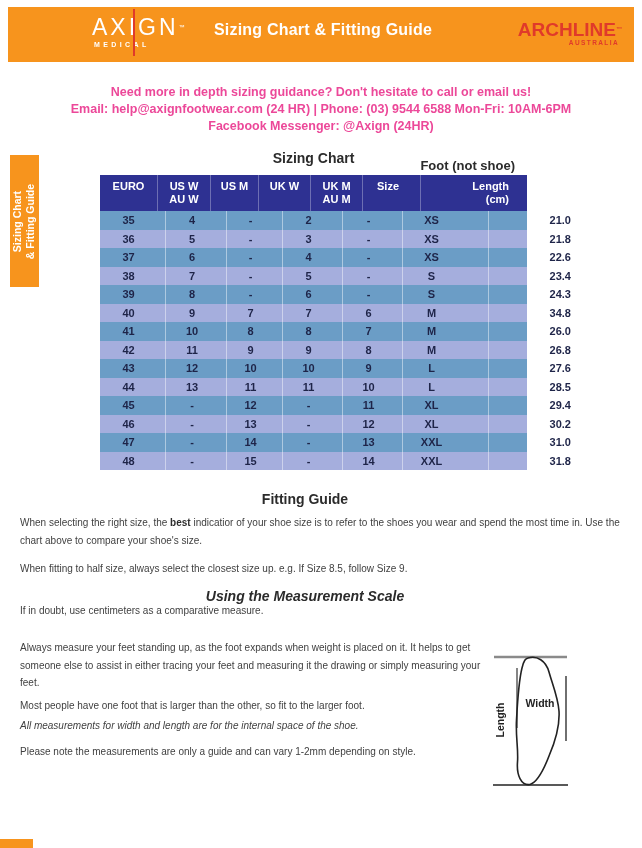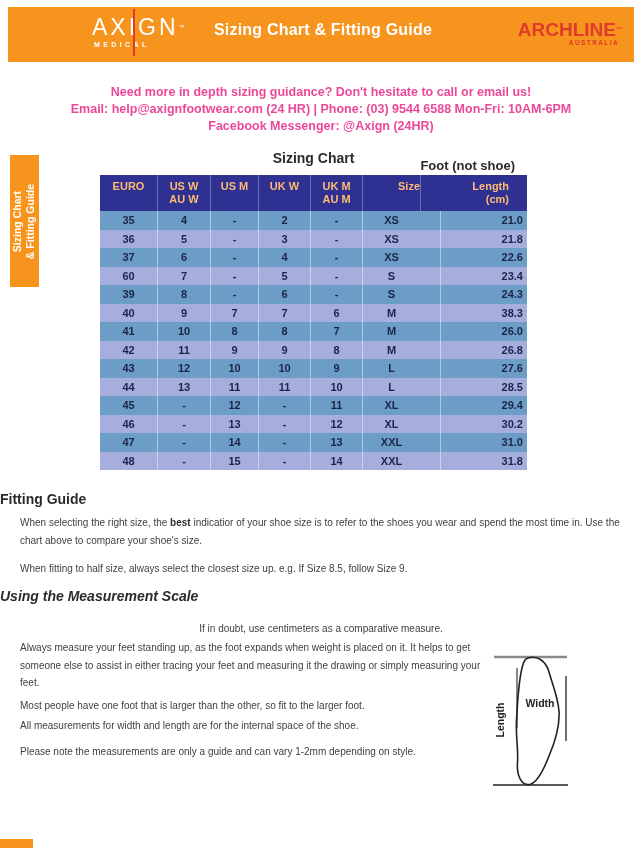--- a/index.html
+++ b/index.html
@@ -33,50 +33,50 @@
                  transform:rotate(-90deg); text-align:center; color:#fff; font-weight:700;
                  font-size:10.5px; line-height:13px;}
   .footer-stub{position:absolute; left:0; top:839px; width:33px; height:9px; background:var(--orange);}
 
   
   .chart-title{position:absolute; left:100px; top:150px; width:427px; text-align:center;
                font-size:14px; font-weight:700; color:#2B2B2B;}
   .foot-note{position:absolute; left:412px; top:158px; width:103px; text-align:right;
              font-size:13px; font-weight:700; color:#2B2B2B;}
   .table{position:absolute; left:100px; top:175px; width:427px;}
-  .thead{display:flex; background:var(--navy); color:#fdba74; height:36px;}
+  .thead{display:flex; background:var(--navy); color:#ffffff; height:36px;}
   .hcell{display:flex; flex-direction:column; align-items:center; padding-top:5px;
          font-size:11px; font-weight:700; line-height:13px; flex-shrink:0;
          border-left:1px solid rgba(255,255,255,0.3);}
   .hcell:first-child{border-left:none;}
-  .trow{display:flex; height:18.5px; background:var(--row_blue);}
+  .trow{display:flex; height:18.5px; background:var(--row_blue);gap:8px;}
   .trow.alt{background:var(--row_periwinkle);}
   .tcell{display:flex; align-items:center; justify-content:center; flex-shrink:0;
          font-size:11px; font-weight:700; color:var(--cell_text);
          border-left:1px solid rgba(255,255,255,0.45);}
   .tcell:first-child{border-left:none;}
   .c0{width:57px;} .c1{width:53px;} .c2{width:48px;} .c3{width:52px;}
   .c4{width:52px;} .c5{width:58px;} .c6{width:107px;}
-  .thead .c5{align-items:flex-end; }
+  .thead .c5{align-items:flex-start; padding-left:14px;}
   .thead .c6{align-items:flex-end; padding-right:18px;}
   .trow  .c6{justify-content:flex-end; padding-right:24px;margin-left:20px;}
 
   
-  .section-title{position:absolute; left:0; width:610px; text-align:left;
+  .section-title{position:absolute; left:0; width:610px; text-align:center;
                  font-size:14px; font-weight:700; color:#2B2B2B;}
   .para{position:absolute; left:20px; width:602px; font-size:10px; color:#3F3F3F; line-height:17.5px;}
   .para .b{font-weight:700; color:#2E2E2E;}
   #fitting-title{top:491px;}
   #fit-para1{top:514px;}
   #fit-para2{top:560px;}
   #measure-title{top:588px;font-style:italic;}
-  #m-para1{top:620px;text-align:center;}
+  #m-para1{top:602px;}
   #m-para2{top:639px; width:468px;}
   #m-para3{top:697px;}
-  #m-para4{top:717px;}
+  #m-para4{top:717px;font-style:italic;}
   #m-para5{top:743px; width:470px;}
 
   
   .foot-diagram{position:absolute; left:488px; top:645px;}
   .foot-diagram text{font-family:"Liberation Sans",sans-serif; font-size:10.5px; font-weight:600; fill:#222;}
 </style>
 </head>
 <body>
 
 <div class="page">
@@ -164,21 +164,21 @@
         <div class="trow">
           <div class="tcell c0">37</div>
           <div class="tcell c1">6</div>
           <div class="tcell c2">-</div>
           <div class="tcell c3">4</div>
           <div class="tcell c4">-</div>
           <div class="tcell c5">XS</div>
           <div class="tcell c6">22.6</div>
         </div>
         <div class="trow alt">
-          <div class="tcell c0">60</div>
+          <div class="tcell c0">38</div>
           <div class="tcell c1">7</div>
           <div class="tcell c2">-</div>
           <div class="tcell c3">5</div>
           <div class="tcell c4">-</div>
           <div class="tcell c5">S</div>
           <div class="tcell c6">23.4</div>
         </div>
         <div class="trow">
           <div class="tcell c0">39</div>
           <div class="tcell c1">8</div>
@@ -188,21 +188,21 @@
           <div class="tcell c5">S</div>
           <div class="tcell c6">24.3</div>
         </div>
         <div class="trow alt">
           <div class="tcell c0">40</div>
           <div class="tcell c1">9</div>
           <div class="tcell c2">7</div>
           <div class="tcell c3">7</div>
           <div class="tcell c4">6</div>
           <div class="tcell c5">M</div>
-          <div class="tcell c6">38.3</div>
+          <div class="tcell c6">34.8</div>
         </div>
         <div class="trow">
           <div class="tcell c0">41</div>
           <div class="tcell c1">10</div>
           <div class="tcell c2">8</div>
           <div class="tcell c3">8</div>
           <div class="tcell c4">7</div>
           <div class="tcell c5">M</div>
           <div class="tcell c6">26.0</div>
         </div>

